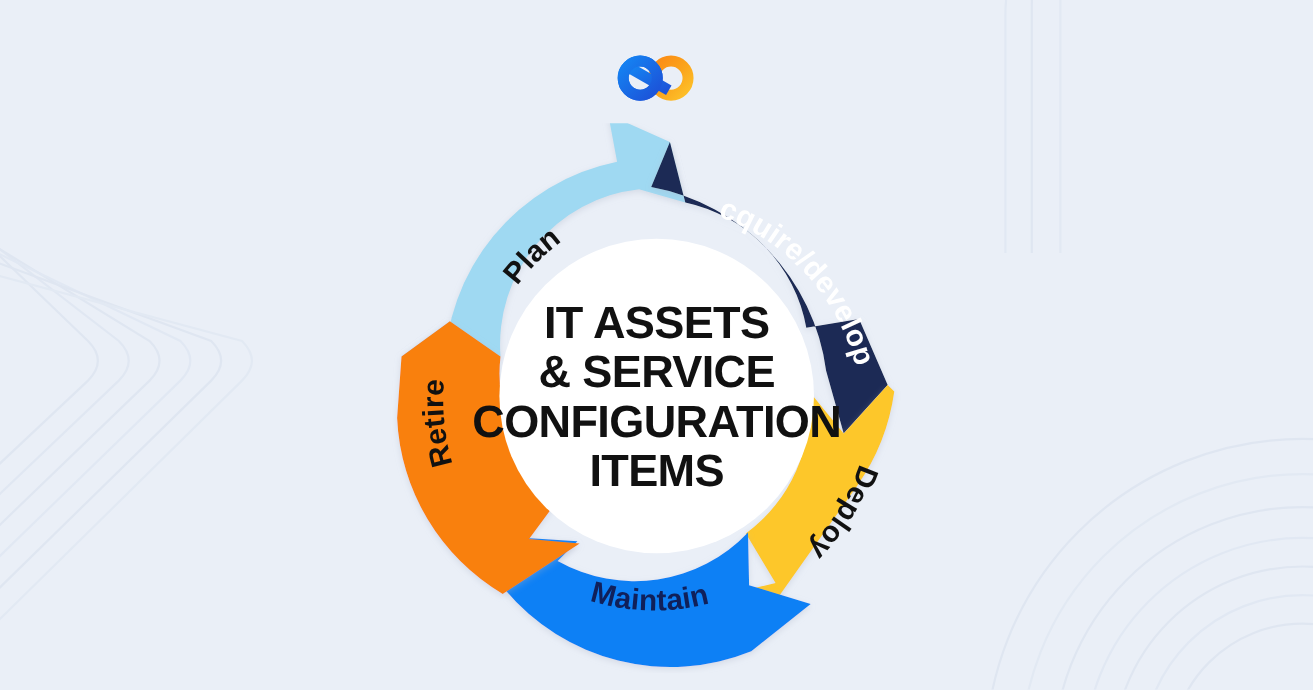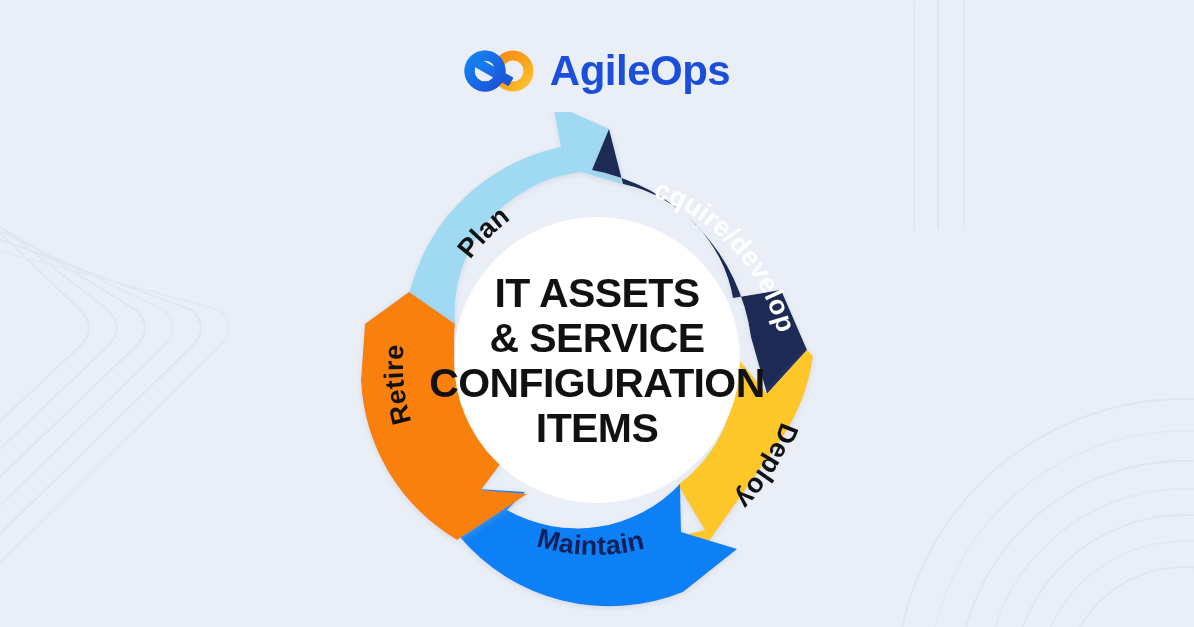--- a/index.html
+++ b/index.html
@@ -134,21 +134,20 @@
         </linearGradient>
       </defs>
 
       <circle cx="49" cy="25" r="15.5" fill="none" stroke="url(#grad-orange)" stroke-width="10"></circle>
 
       <circle cx="21" cy="25" r="15.5" fill="none" stroke="url(#grad-blue)" stroke-width="10"></circle>
 
       <path d="M12 16 L47 36" fill="none" stroke="url(#grad-blue)" stroke-width="10" stroke-linecap="butt"></path>
       <circle cx="21" cy="25" r="15.5" fill="none" stroke="url(#grad-blue)" stroke-width="10"></circle>
     </svg>
-    <div id="brand-text" style="color: rgb(27, 79, 219);">AgileOps</div>
   </div>
 
   <div id="cycle-wrap">
     <svg id="cycle-svg" width="500" height="500" viewBox="0 0 500 500">
 
       <defs>
 
         <path id="arc-plan" d="M 103.6 180.0 A 196 196 0 0 1 196.4 88.0" fill="none"></path>
         <path id="arc-acquire" d="M 298.0 82.0 A 196 196 0 0 1 430.0 218.0" fill="none"></path>
         <path id="arc-deploy" d="M 440.0 290.0 A 196 196 0 0 1 372.0 400.0" fill="none"></path>

